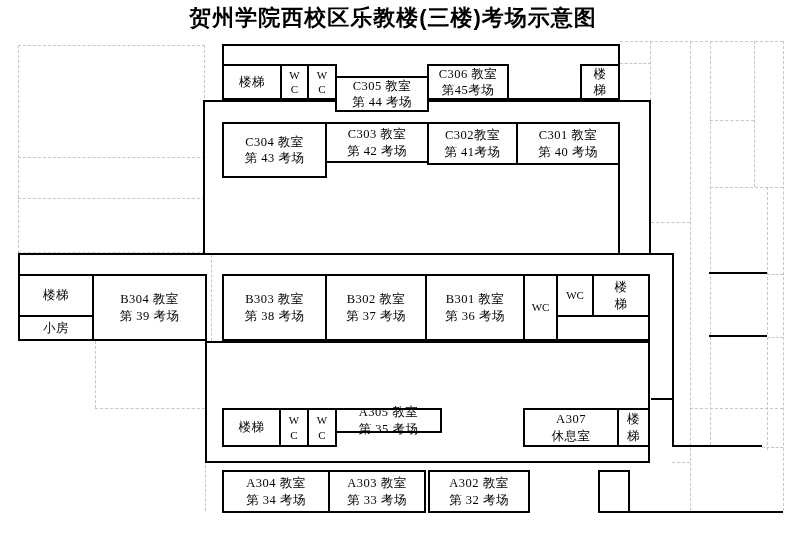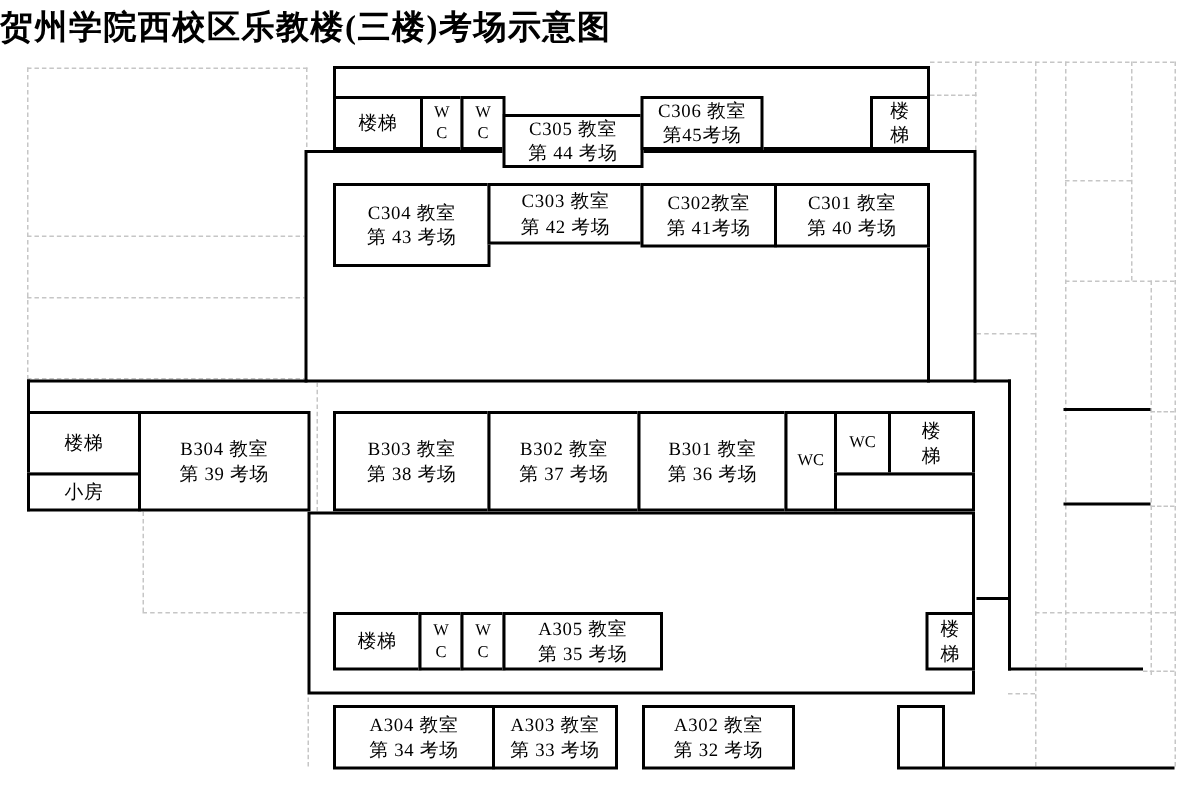--- a/index.html
+++ b/index.html
@@ -2,22 +2,22 @@
 <html><head>
 <meta charset="utf-8">
 <style>
   html,body { margin:0; padding:0; background:#fff; }
   .canvas {
     position:relative; width:786px; height:538px; background:#fff; overflow:hidden;
     font-family:"Liberation Serif","DejaVu Serif",serif; color:#000;
   }
   .title {
     position:absolute; top:3px; left:0; width:100%; margin:0;
-    font-size:22px; font-weight:bold;
-    font-family:Liberation Serif, serif; letter-spacing:1px;
+    text-align:center; font-size:22px; font-weight:bold;
+    font-family:Liberation Sans, sans-serif; letter-spacing:1px;
   }
   .room {
     position:absolute; box-sizing:border-box; border:2px solid #000; background:#fff;
     display:flex; align-items:center; justify-content:center; text-align:center;
     white-space:pre-line; font-size:12.5px; line-height:1.3; letter-spacing:.5px; z-index:3;
   }
   .small { font-size:11px; letter-spacing:0; }
   .rect { position:absolute; box-sizing:border-box; border:2px solid #000; background:#fff; z-index:1; }
   .hline { position:absolute; height:2px; background:#000; z-index:2; }
   .vline { position:absolute; width:2px; background:#000; z-index:2; }
@@ -105,26 +105,28 @@
   <div class="room small" style="left:556px;top:274px;width:38px;height:43px">WC</div>
   <div class="room" style="left:592px;top:274px;width:58px;height:43px">楼
 梯</div>
   <div class="room" style="left:556px;top:315px;width:94px;height:26px"></div>
 
   <div class="room" style="left:222px;top:408px;width:59px;height:39px">楼梯</div>
   <div class="room small" style="left:279px;top:408px;width:30px;height:39px">W
 C</div>
   <div class="room small" style="left:307px;top:408px;width:30px;height:39px">W
 C</div>
-  <div class="room" style="left:335px;top:408px;width:107px;height:39px">A305 教室
+  <div class="room" style="left:335px;top:408px;width:107px;height:25px">A305 教室
 第 35 考场</div>
+  <div class="room" style="left:523px;top:408px;width:96px;height:39px">A307
+休息室</div>
   <div class="room" style="left:617px;top:408px;width:33px;height:39px">楼
 梯</div>
 
   <div class="room" style="left:222px;top:470px;width:108px;height:43px">A304 教室
 第 34 考场</div>
-  <div class="room" style="left:328px;top:470px;width:84px;height:43px">A303 教室
+  <div class="room" style="left:328px;top:470px;width:98px;height:43px">A303 教室
 第 33 考场</div>
   <div class="room" style="left:428px;top:470px;width:102px;height:43px">A302 教室
 第 32 考场</div>
   <div class="room" style="left:598px;top:470px;width:32px;height:43px"></div>
 
 </div>
 
 </body></html>

